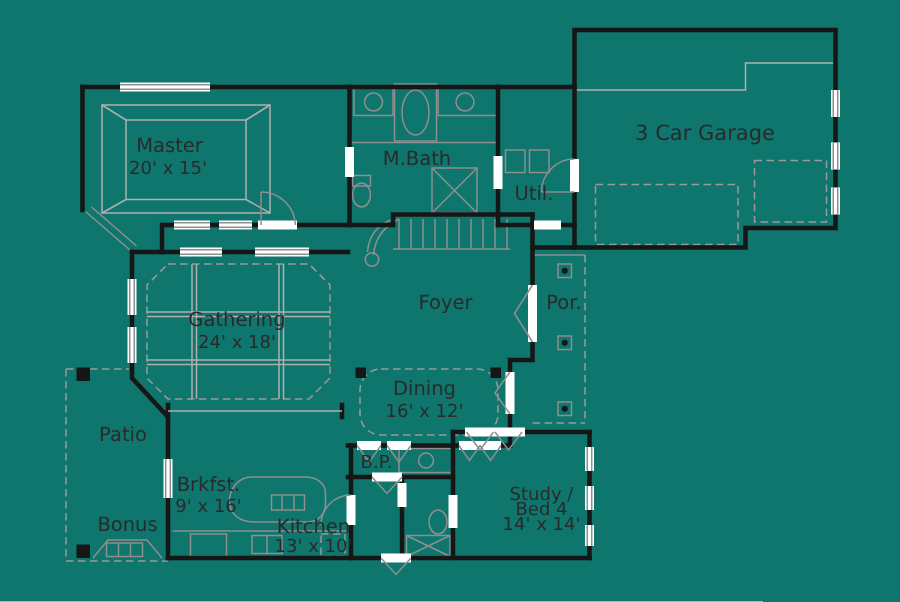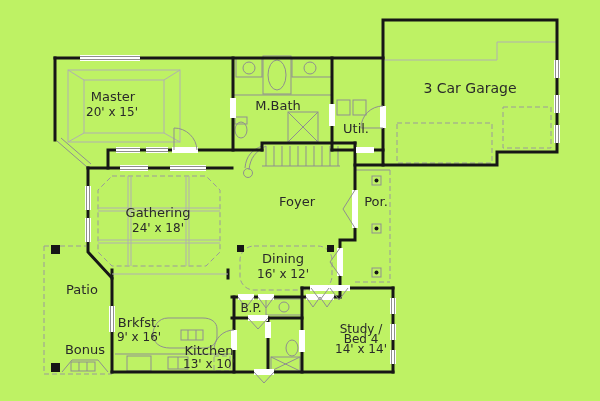--- a/index.html
+++ b/index.html
@@ -1,16 +1,16 @@
 <!DOCTYPE html>
 <html><head>
 <meta charset="utf-8">
 <style>
   html,body{margin:0;padding:0;background:#ffffff;}
-  .stage{position:relative;width:600px;height:401px;background:#bef264;overflow:hidden;}
+  .stage{position:relative;width:600px;height:401px;background:#0f766e;overflow:hidden;}
   svg{display:block;}
   text{font-family:"DejaVu Sans","Liberation Sans",sans-serif;fill:#2a2a2a;}
   .room-name{font-size:13px;}
   .room-dims{font-size:12px;}
   .room-name-lg{font-size:14px;}
   .room-name-sm{font-size:12px;}
   .walls{stroke:#161616;stroke-width:3;fill:none;stroke-linecap:square;}
   .thin{stroke:#8f8f8f;stroke-width:1;fill:none;}
   .thin2{stroke:#b0b0b0;stroke-width:1;fill:none;}
   .dash{stroke:#9a9a9a;stroke-width:1;fill:none;stroke-dasharray:5 3;}

